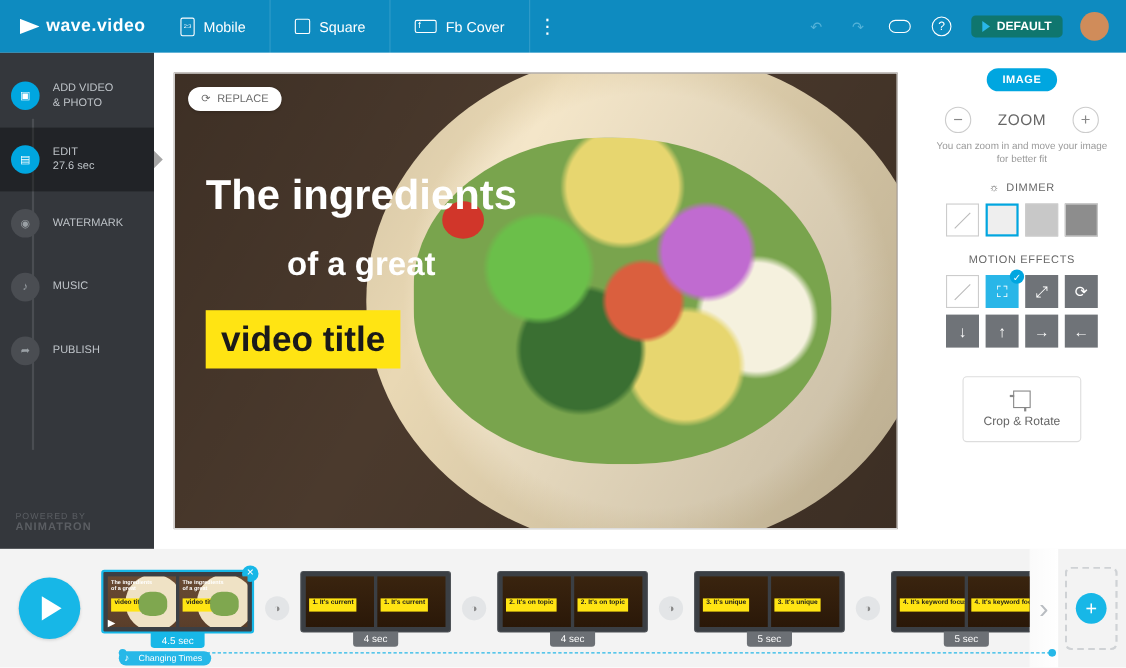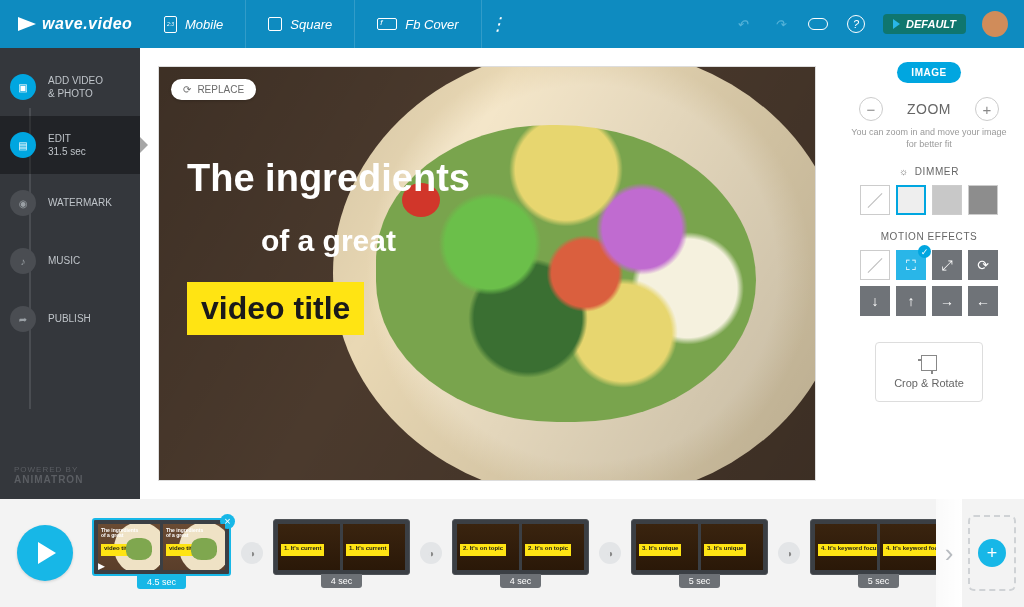--- a/index.html
+++ b/index.html
@@ -9,21 +9,21 @@
   overflow: hidden;
   background: #fff;
   display: flex; flex-direction: column;
 }
 
 
 .topbar {
   height: 48px;
   background: #0e8bc0;
   display: flex; 
-  color: #fff; font-size: 13px; font-style: italic;
+  color: #fff; font-size: 13px;
 }
 .logo { display: flex; align-items: center; gap: 6px; padding-left: 18px; font-weight: 600; font-size: 16px; letter-spacing: .5px; width: 140px; }
 .logo-mark { width: 18px; height: 14px; background:#fff; clip-path: polygon(0 0,100% 50%,0 100%); }
 .tabs { display: flex; height: 100%; margin-left: 2px; }
 .tab {
   display: flex; align-items: center; gap: 8px;
   padding: 0 22px; color: #fff;
   border-right: 1px solid rgba(255,255,255,.15);
   cursor: pointer; font-size: 13px;
 }
@@ -210,21 +210,21 @@
       <span class="side-circle">▣</span>
       <span class="lbl">
         <span>ADD VIDEO</span>
         <span>&amp; PHOTO</span>
       </span>
     </div>
     <div class="side-item current">
       <span class="side-circle">▤</span>
       <span class="lbl">
         <span>EDIT</span>
-        <span>31.5 sec</span>
+        <span>27.6 sec</span>
       </span>
       <span class="side-arrow"></span>
     </div>
     <div class="side-item">
       <span class="side-circle">◉</span>
       <span class="lbl">
           <span>WATERMARK</span>
         </span>
     </div>
     <div class="side-item">
@@ -374,13 +374,18 @@
           </div>
         </div>
         <div class="dur-badge">5 sec</div>
       </div>
     </div>
   <div class="nav-chev">›</div>
   <div class="add-scene" style="align-self:center;margin-right:8px;">
     <span class="add-plus">+</span>
   </div>
 
+  <div class="music-strip">
+    <span class="music-dot start"></span>
+    <span class="music-label">Changing Times</span>
+    <span class="music-dot end"></span>
+  </div>
 </div>
 
 </body></html>

